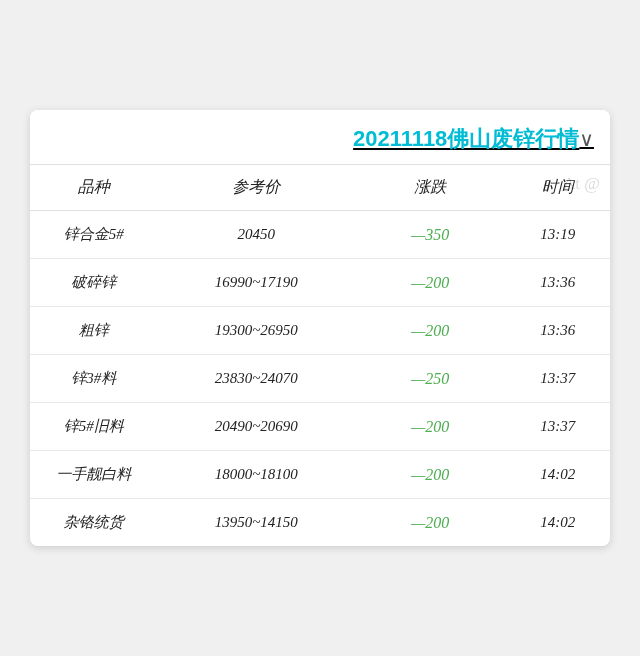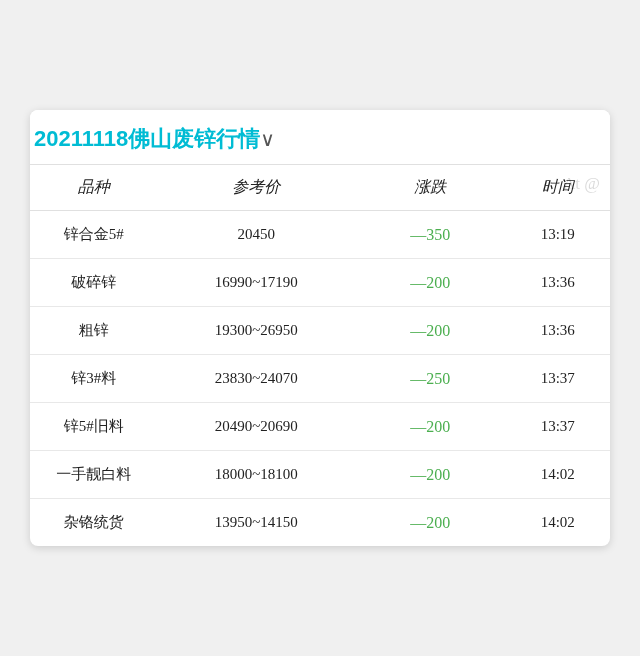--- a/index.html
+++ b/index.html
@@ -23,23 +23,24 @@
       border-radius: 8px;
       overflow: hidden;
       box-shadow: 0 2px 8px rgba(0,0,0,0.15);
       position: relative;
     }
 
     .header {
       background-color: #ffffff;
       padding: 14px 16px 10px 4px;
       display: flex;
-      justify-content: flex-start;
+      justify-content: flex-end;
       align-items: center;
       border-bottom: 1px solid #e0e0e0;
+      text-decoration: underline;
     }
 
     .header-title {
       font-size: 22px;
       color: #00bcd4;
       font-weight: bold;
       font-family: "SimHei", "STHeiti", sans-serif;
     }
 
     .header-arrow {
@@ -62,20 +63,21 @@
       font-weight: normal;
       color: #222;
       text-align: center;
       border-bottom: 1px solid #e0e0e0;
       font-family: "SimHei", "STHeiti", sans-serif;
       font-style: italic;
     }
 
     tbody tr {
       border-bottom: 1px solid #e8e8e8;
+      font-style: italic;
     }
 
     tbody tr:last-child {
       border-bottom: none;
       border-radius: 21px;
     }
 
     tbody td {
       padding: 14px 8px;
       text-align: center;

